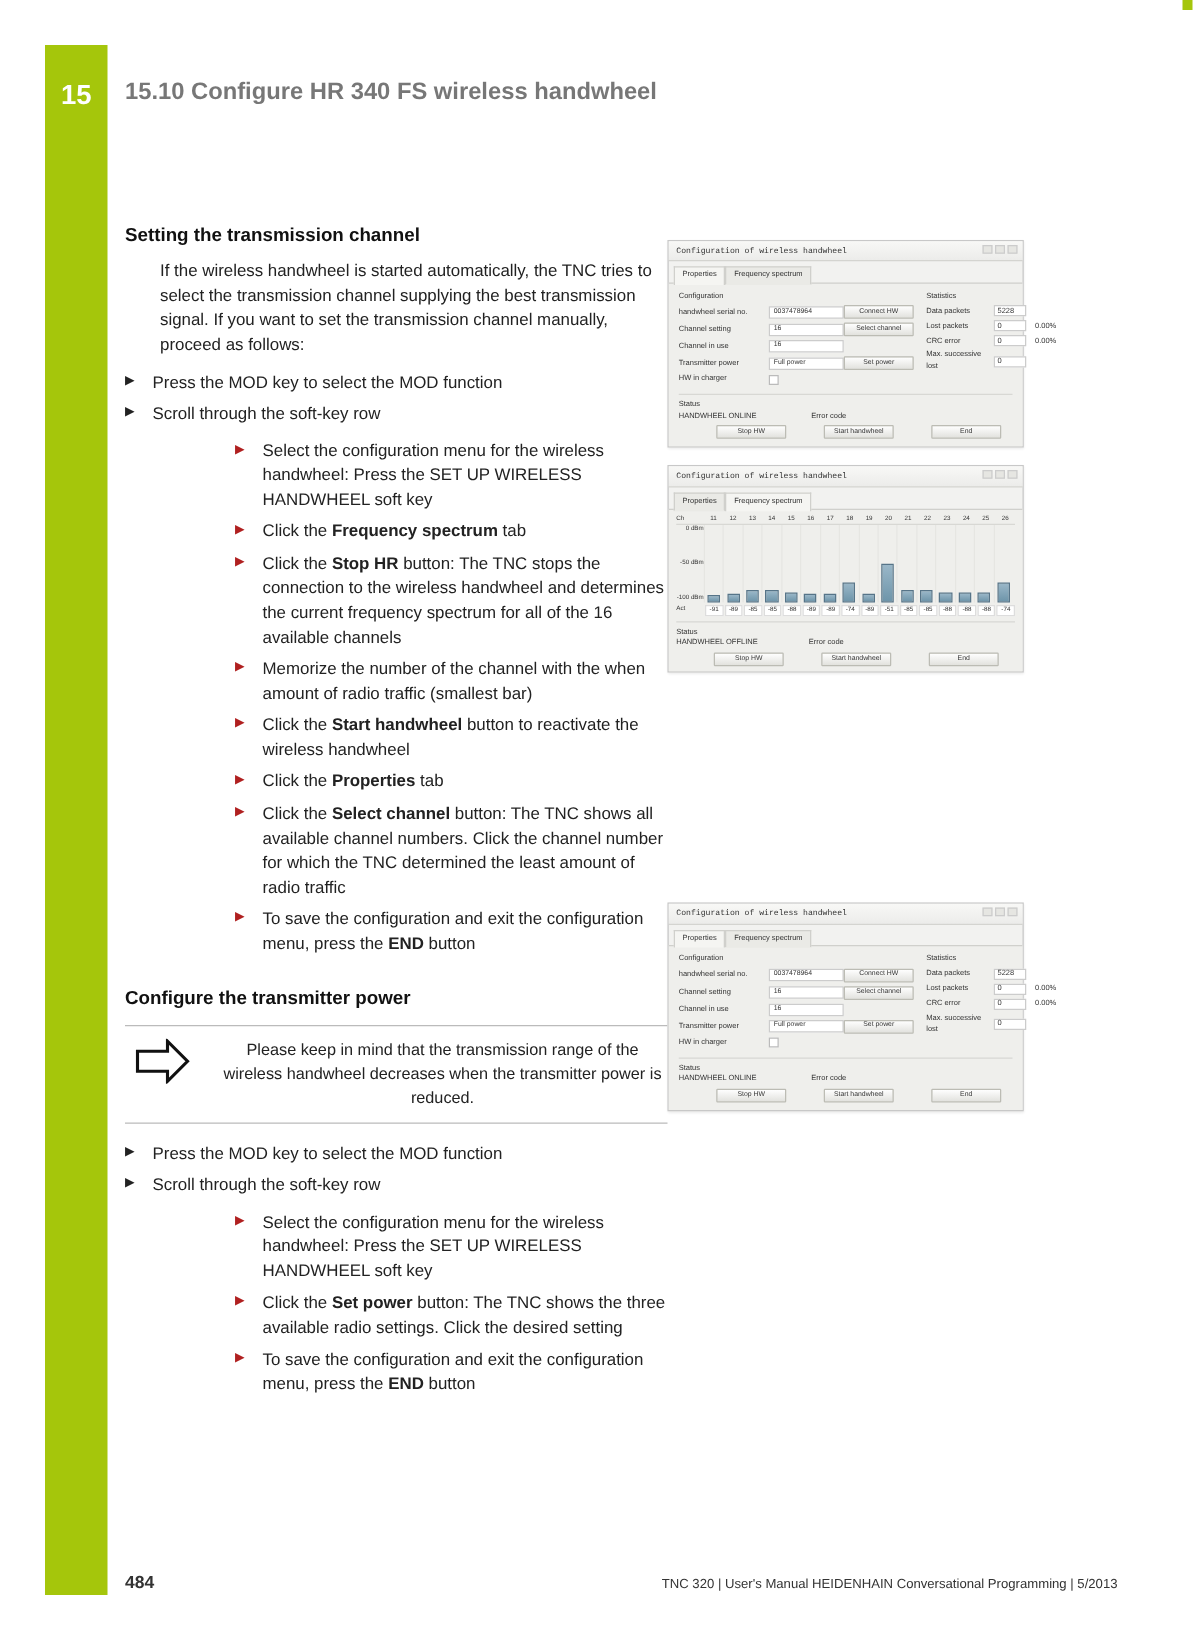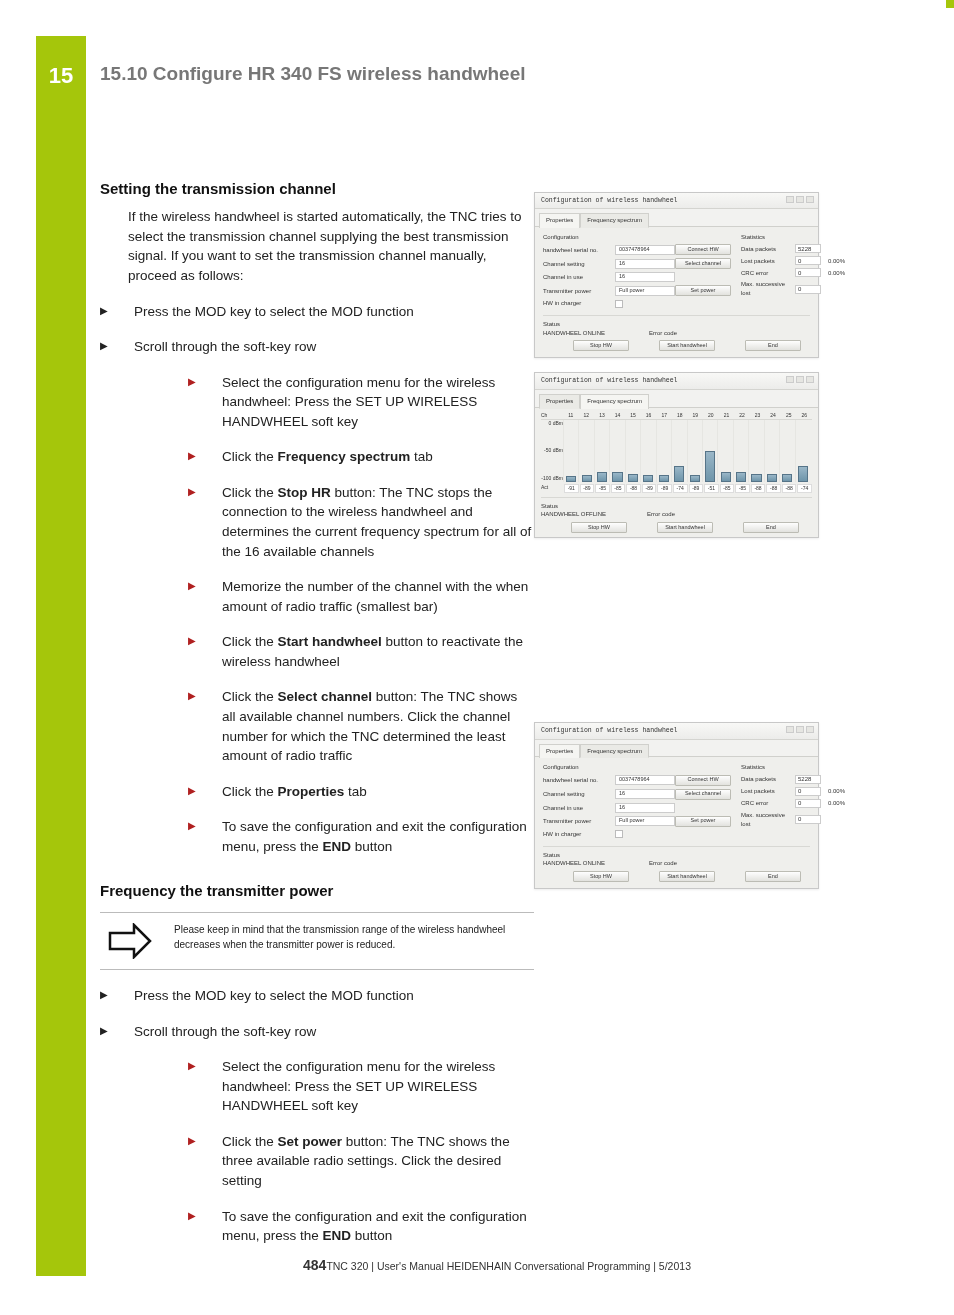--- a/index.html
+++ b/index.html
@@ -63,21 +63,21 @@
   .left-col { flex: 0 0 434px; }
   .right-col { flex: 0 0 285px; padding-top: 14px; }
   h3.sec {
     font-size: 15px;
     font-weight: bold;
     color: #111;
     margin-bottom: 8px;
   }
   p.body { margin-bottom: 10px; margin-left: 28px; }
   ul.arrow-list { list-style: none; margin-bottom: 10px; }
-  ul.arrow-list > li { position: relative; padding-left: 34px; margin-bottom: 6px; margin-top: 16px; }
+  ul.arrow-list > li { position: relative; padding-left: 22px; margin-bottom: 6px; }
   ul.arrow-list > li::before {
     content: "▶";
     position: absolute;
     left: 0;
     top: 2px;
     font-size: 10px;
     color: #222;
   }
   ul.arrow-list.red > li::before { color: #b02020; }
   .indent-1 { margin-left: 88px; }
@@ -89,21 +89,21 @@
     margin: 10px 0 14px 0;
     gap: 14px;
   }
   .note-icon {
     flex: 0 0 60px;
     display: flex;
     align-items: flex-start;
     justify-content: center;
   }
   .note-icon svg { width: 44px; height: 36px; }
-  .note-text { flex: 1; font-size: 10px; }
+  .note-text { flex: 1; font-size: 13px; text-align: center; }
   .b { font-weight: bold; }
 
   
   .dlg {
     border: 1px solid #c8c8c8;
     background: #f2f2f0;
     font-size: 6px;
     color: #333;
     margin-bottom: 14px;
     width: 285px;
@@ -185,21 +185,21 @@
   .spec-act-row .av { flex:1; text-align:center; background:#fff; border:1px solid #ddd; margin-left:1px; height:9px; display:flex; align-items:center; justify-content:center; }
 
   .chk { width:8px; height:8px; background:#fff; border:1px solid #bbb; display:inline-block; }
 
   .page-footer {
     position: absolute;
     left: 100px;
     right: 60px;
     bottom: 40px;
     display: flex;
-    justify-content: center;
+    justify-content: space-between;
     align-items: baseline;
     font-size: 10.5px;
     color: #333;
   }
   .page-num { font-weight: bold; font-size: 14px; }
 </style>
 </head>
 <body>
 
 <div class="green-tab"></div>
@@ -217,26 +217,26 @@
       <ul class="arrow-list">
         <li>Press the MOD key to select the MOD function</li>
         <li>Scroll through the soft-key row</li>
       </ul>
       <ul class="arrow-list red indent-1">
         <li>Select the configuration menu for the wireless handwheel: Press the SET UP WIRELESS HANDWHEEL soft key</li>
         <li><span>Click the </span><span class="b">Frequency spectrum</span><span> tab</span></li>
         <li><span>Click the </span><span class="b">Stop HR</span><span> button: The TNC stops the connection to the wireless handwheel and determines the current frequency spectrum for all of the 16 available channels</span></li>
         <li>Memorize the number of the channel with the when amount of radio traffic (smallest bar)</li>
         <li><span>Click the </span><span class="b">Start handwheel</span><span> button to reactivate the wireless handwheel</span></li>
+        <li><span>Click the </span><span class="b">Properties</span><span> tab</span></li>
         <li><span>Click the </span><span class="b">Select channel</span><span> button: The TNC shows all available channel numbers. Click the channel number for which the TNC determined the least amount of radio traffic</span></li>
-        <li><span>Click the </span><span class="b">Properties</span><span> tab</span></li>
         <li><span>To save the configuration and exit the configuration menu, press the </span><span class="b">END</span><span> button</span></li>
       </ul>
 
-      <h3 class="sec" style="margin-top:24px">Frequency the transmitter power</h3>
+      <h3 class="sec" style="margin-top:24px">Configure the transmitter power</h3>
       <div class="note-box">
         <div class="note-icon">
           <svg viewBox="0 0 44 36">
               <path d="M2 10 H26 V2 L42 18 L26 34 V26 H2 Z" fill="none" stroke="#111" stroke-width="2.5"></path>
             </svg>
         </div>
         <div class="note-text">Please keep in mind that the transmission range of the wireless handwheel decreases when the transmitter power is reduced.</div>
       </div>
       <ul class="arrow-list">
         <li>Press the MOD key to select the MOD function</li>

